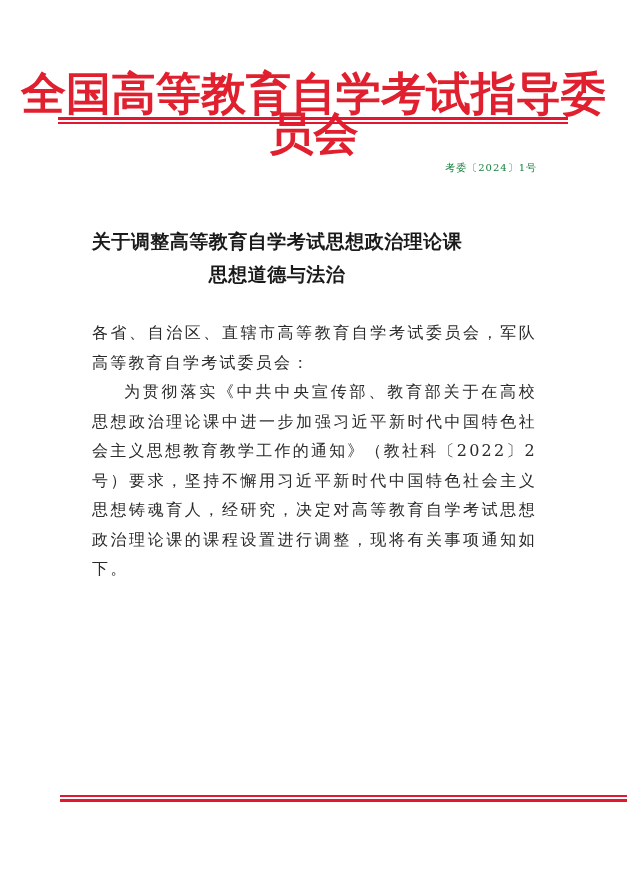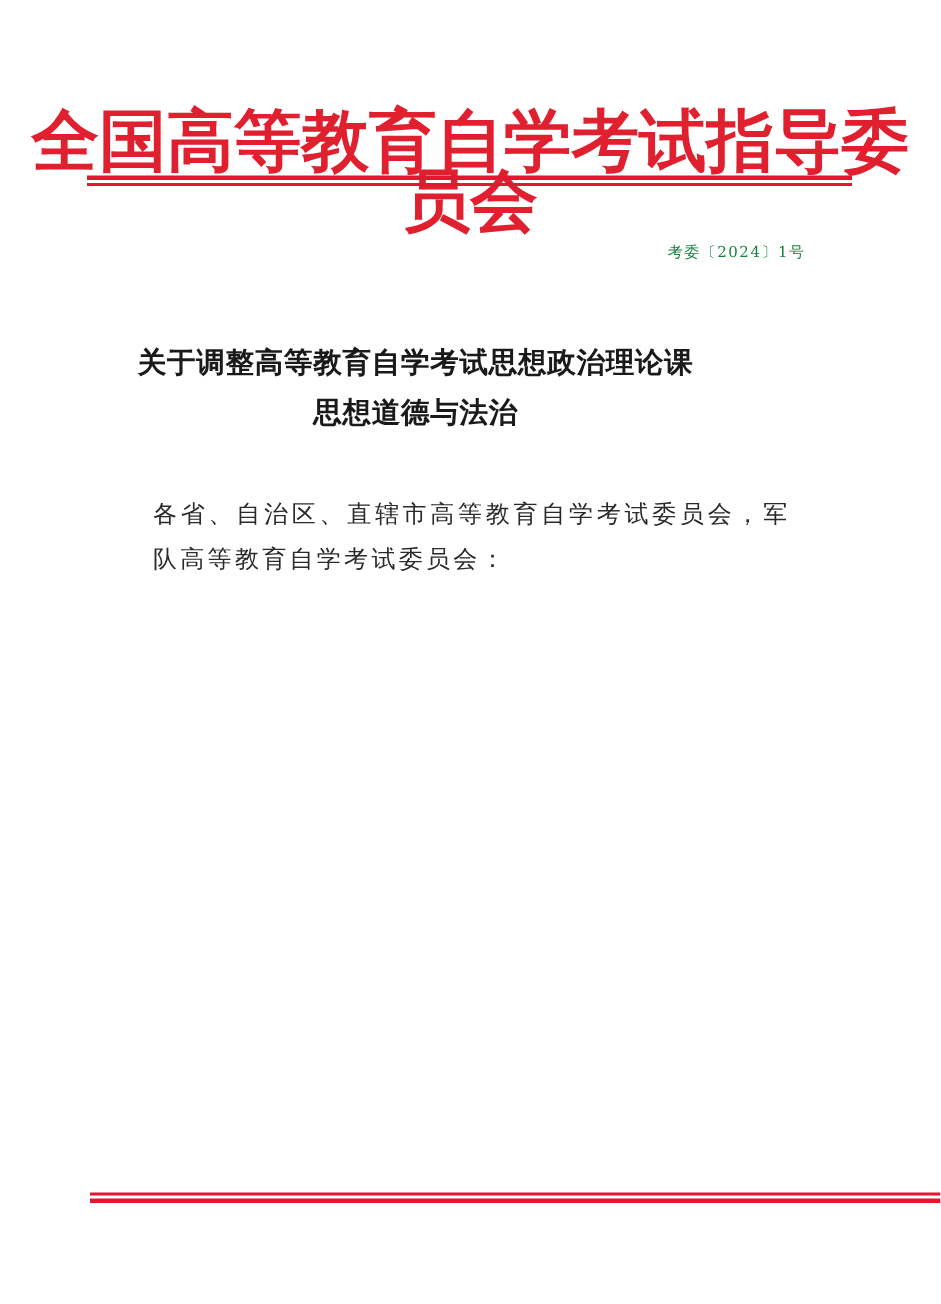--- a/index.html
+++ b/index.html
@@ -17,34 +17,35 @@
       position: absolute; right: 90px; top: 161px; font-size: 10px; letter-spacing: 1px; color: #15803d;
     }
     .title {
       position: absolute; left: 0; width: 554px; text-align: center; font-weight: bold;
       font-size: 19px; color: #1a1a1a; letter-spacing: 0.5px;
     }
     .body-text {
       position: absolute; left: 92px; width: 445px; font-size: 16px; line-height: 29.5px;
       letter-spacing: 2.2px; color: #2a2a2a; text-align: justify;
     }
-    .body-text p { margin: 10px; }
+    .body-text p { margin: 0; }
     .indent { text-indent: 2em; }
   </style>
 </head>
 <body>
 
 <div class="masthead">全国高等教育自学考试指导委员会</div>
 
 <div class="rule" style="left:58px; top:117px; width:510px; height:3px;"></div>
 <div class="rule" style="left:58px; top:122px; width:510px; height:1.5px;"></div>
 
 <div class="docnum">考委〔2024〕1号</div>
 
 <div class="title" style="top:229px;">关于调整高等教育自学考试思想政治理论课</div>
 <div class="title" style="top:262px;">思想道德与法治</div>
 
 <div class="body-text" style="top:318px;">
   <p>各省、自治区、直辖市高等教育自学考试委员会，军队高等教育自学考试委员会：</p>
+  <p class="indent">为贯彻落实《中共中央宣传部、教育部关于在高校思想政治理论课中进一步加强习近平新时代中国特色社会主义思想教育教学工作的通知》（教社科〔2022〕2号）要求，坚持不懈用习近平新时代中国特色社会主义思想铸魂育人，经研究，决定对高等教育自学考试思想政治理论课的课程设置进行调整，现将有关事项通知如下。</p>
 </div>
 
 <div class="rule" style="left:60px; top:795px; width:567px; height:1.5px;"></div>
 <div class="rule" style="left:60px; top:799px; width:567px; height:3px;"></div>
 
 </body></html>

